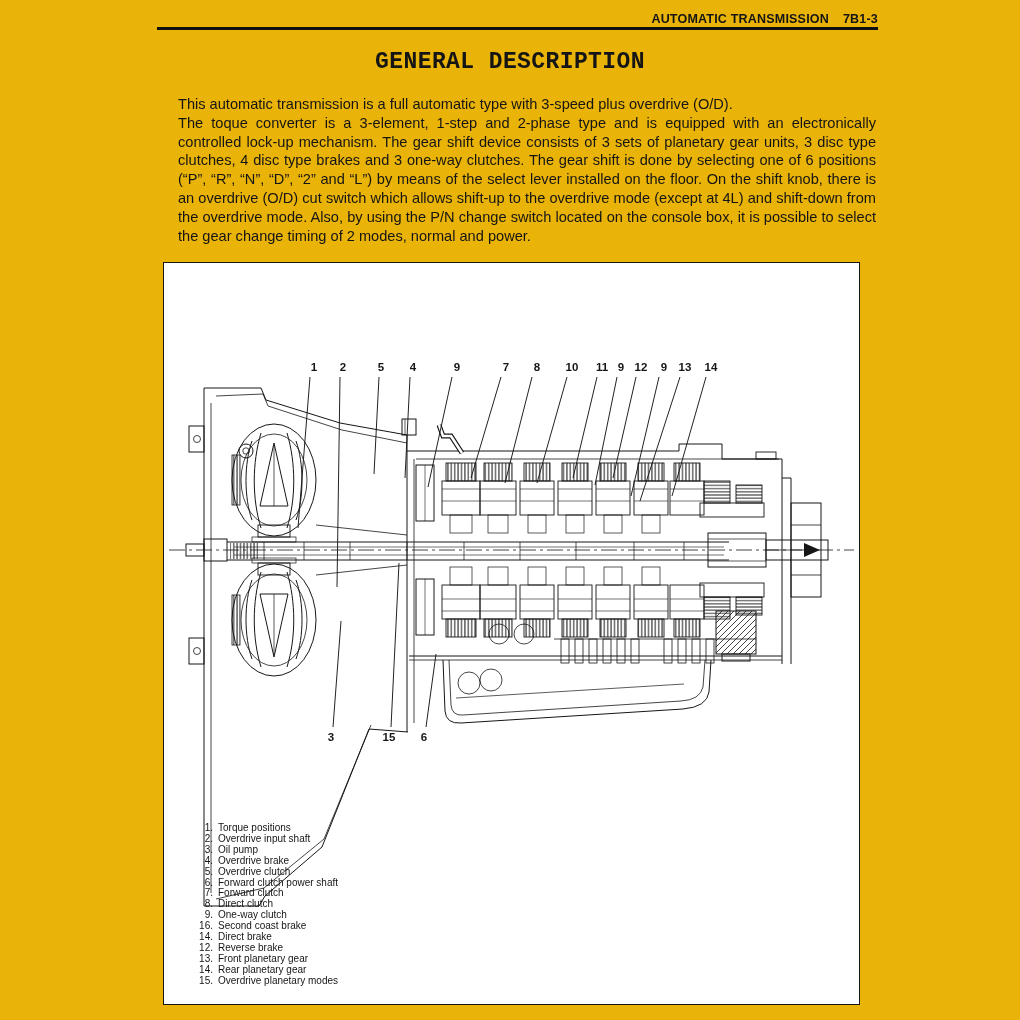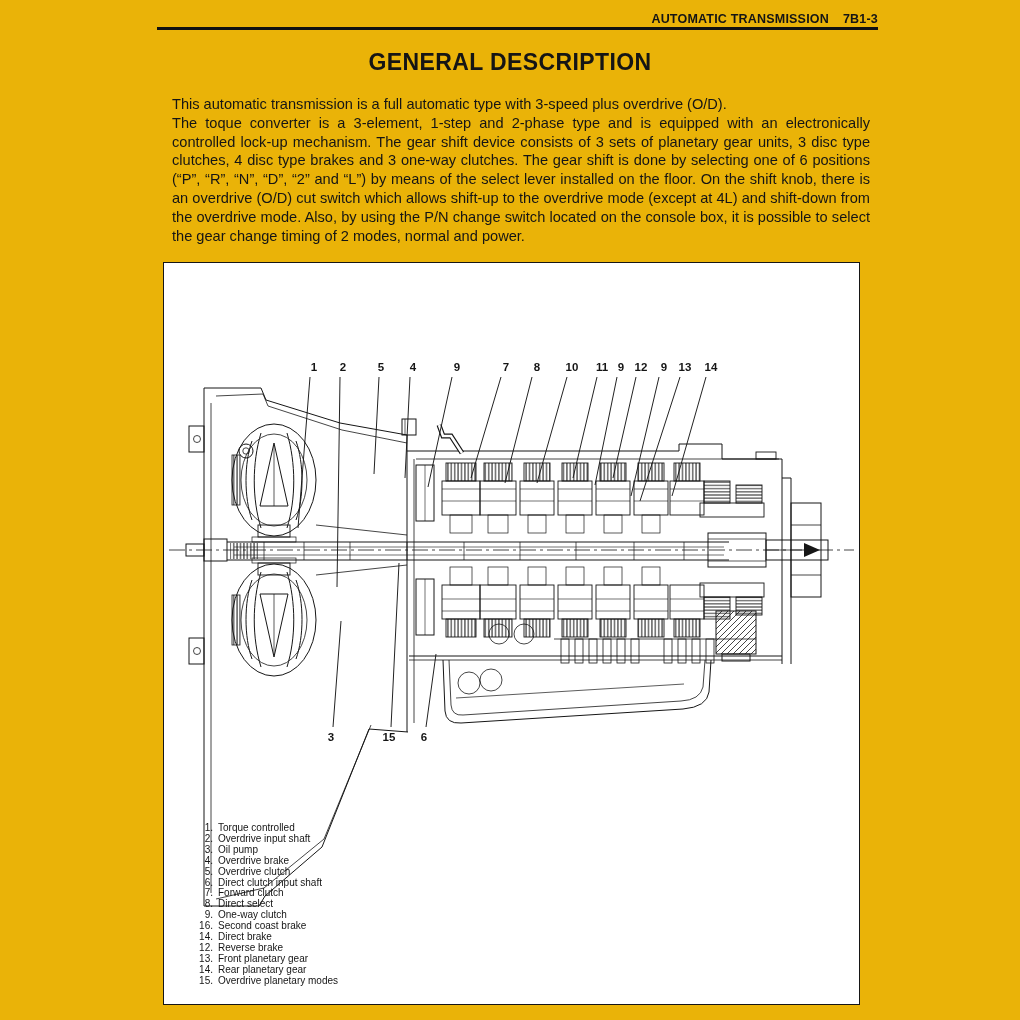--- a/index.html
+++ b/index.html
@@ -3,22 +3,22 @@
 <meta charset="utf-8">
 <style>
   html,body{margin:0;padding:0;background:#e8e8e8;}
   .page{position:relative;width:1020px;height:1020px;background:#eab308;
         font-family:"Liberation Sans", sans-serif;color:#151515;overflow:hidden;}
   .hdr{position:absolute;top:12px;right:142px;font-size:12.5px;font-weight:bold;
        letter-spacing:0.2px;white-space:nowrap;}
   .hdr .pgno{margin-left:14px;}
   .hdr-rule{position:absolute;left:157px;top:27px;width:721px;height:3px;background:#111;}
   .title{position:absolute;top:49px;left:0;width:1020px;text-align:center;
-         font-size:23px;font-weight:bold;letter-spacing:0.4px;}
-  .body-text{position:absolute;left:172px;top:95px;width:698px;
+         font-size:23px;font-weight:bold;letter-spacing:0.4px;font-family:Liberation Mono, monospace;}
+  .body-text{position:absolute;left:178px;top:95px;width:698px;
              font-size:14.6px;line-height:18.8px;}
   .body-text p{margin:0;text-align:justify;}
   .body-text p.first{text-align:left;}
   .figure-box{position:absolute;left:163px;top:262px;width:697px;height:743px;
               border:1.6px solid #161616;box-sizing:border-box;background:#fff;}
   .figure-box svg{position:absolute;left:0;top:0;}
   .legend{position:absolute;left:30px;top:560px;font-size:10px;line-height:10.9px;}
   .legend-row{display:flex;}
   .legend-num{width:19px;text-align:right;margin-right:5px;flex:0 0 auto;}
   .callout-text{font-family:"Liberation Sans", sans-serif;font-size:11.5px;font-weight:bold;fill:#151515;}
@@ -314,49 +314,49 @@
             <text x="225" y="478" text-anchor="middle" class="callout-text" stroke="none">15</text>
             <line x1="262" y1="464" x2="272" y2="391"></line>
             <text x="260" y="478" text-anchor="middle" class="callout-text" stroke="none">6</text>
           </g>
       </g>
     </svg>
 
     <div class="legend">
         <div class="legend-row">
           <span class="legend-num">1.</span>
-          <span>Torque controlled</span>
+          <span>Torque positions</span>
         </div>
         <div class="legend-row">
           <span class="legend-num">2.</span>
           <span>Overdrive input shaft</span>
         </div>
         <div class="legend-row">
           <span class="legend-num">3.</span>
           <span>Oil pump</span>
         </div>
         <div class="legend-row">
           <span class="legend-num">4.</span>
           <span>Overdrive brake</span>
         </div>
         <div class="legend-row">
           <span class="legend-num">5.</span>
           <span>Overdrive clutch</span>
         </div>
         <div class="legend-row">
           <span class="legend-num">6.</span>
-          <span>Direct clutch input shaft</span>
+          <span>Forward clutch power shaft</span>
         </div>
         <div class="legend-row">
           <span class="legend-num">7.</span>
           <span>Forward clutch</span>
         </div>
         <div class="legend-row">
           <span class="legend-num">8.</span>
-          <span>Direct select</span>
+          <span>Direct clutch</span>
         </div>
         <div class="legend-row">
           <span class="legend-num">9.</span>
           <span>One-way clutch</span>
         </div>
         <div class="legend-row">
           <span class="legend-num">16.</span>
           <span>Second coast brake</span>
         </div>
         <div class="legend-row">

